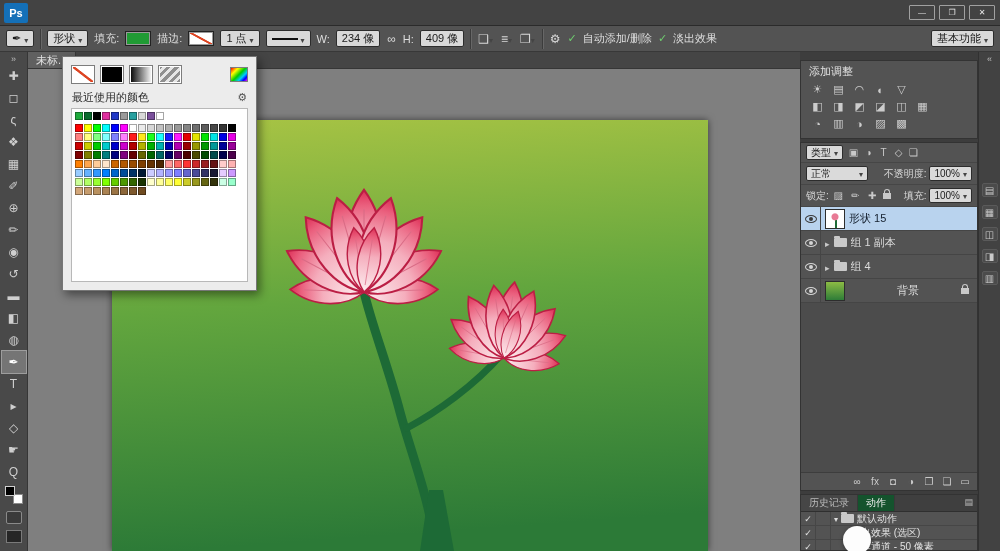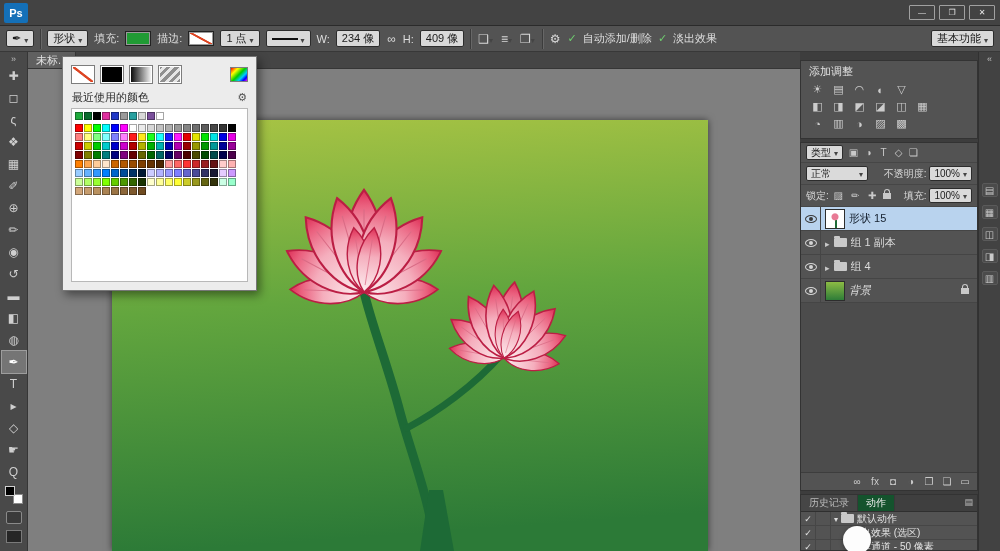--- a/index.html
+++ b/index.html
@@ -89,21 +89,21 @@
   .thumb{width:20px;height:20px;border:1px solid #2d2d2d;display:inline-block;flex:none;}
   .thumb-shape{background:#fff;background-image:radial-gradient(circle at 50% 38%,#e87a95 0 3px,rgba(0,0,0,0) 4px),linear-gradient(#1d6a36,#1d6a36);background-size:100% 100%,2px 8px;background-position:0 0,9px 10px;background-repeat:no-repeat;}
   .thumb-bg{background:linear-gradient(#8cbb44,#2e7c38);}
   .caret-right::after{content:"▸";color:#c9c9c9;font-size:9px;}
   .icon-folder{width:13px;height:9px;background:#c9c9c9;display:inline-block;position:relative;border-radius:1px;flex:none;}
   .icon-folder::before{content:"";position:absolute;top:-2px;left:0;width:6px;height:2px;background:#c9c9c9;border-radius:1px 1px 0 0;}
   .icon-lock{position:relative;width:8px;height:6px;background:#c9c9c9;display:inline-block;flex:none;}
   .icon-lock::before{content:"";position:absolute;left:1px;top:-4px;width:4px;height:4px;border:1px solid #c9c9c9;border-bottom:none;border-radius:3px 3px 0 0;}
   .lock-right{margin-left:auto;margin-right:4px;}
   .layer-name{white-space:nowrap;overflow:hidden;}
-  .italic{font-style:italic;}
+  .italic{margin-left:48px;}
   .layer-spacer{flex:1;background:#4c4c4c;}
   .layer-bottom{height:18px;background:#535353;border-top:1px solid #3d3d3d;display:flex;align-items:center;justify-content:flex-end;gap:6px;padding:0 6px;}
   .lb-icon{font-size:10px;color:#c9c9c9;min-width:12px;text-align:center;}
 
   .history-panel{height:57px;margin-top:3px;overflow:hidden;}
   .htabs{display:flex;background:#3f3f3f;border-bottom:1px solid #2f2f2f;}
   .htab{padding:1px 8px;font-size:10px;color:#bbb;background:#464646;border-right:1px solid #383838;}
   .htab.active{background:#14532d;color:#efefef;}
   .action-row{display:flex;align-items:stretch;height:14px;border-bottom:1px solid #464646;background:#535353;font-size:10px;}
   .act-cell{width:15px;border-right:1px solid #464646;display:flex;align-items:center;justify-content:center;color:#e2e2e2;font-size:9px;flex:none;}

